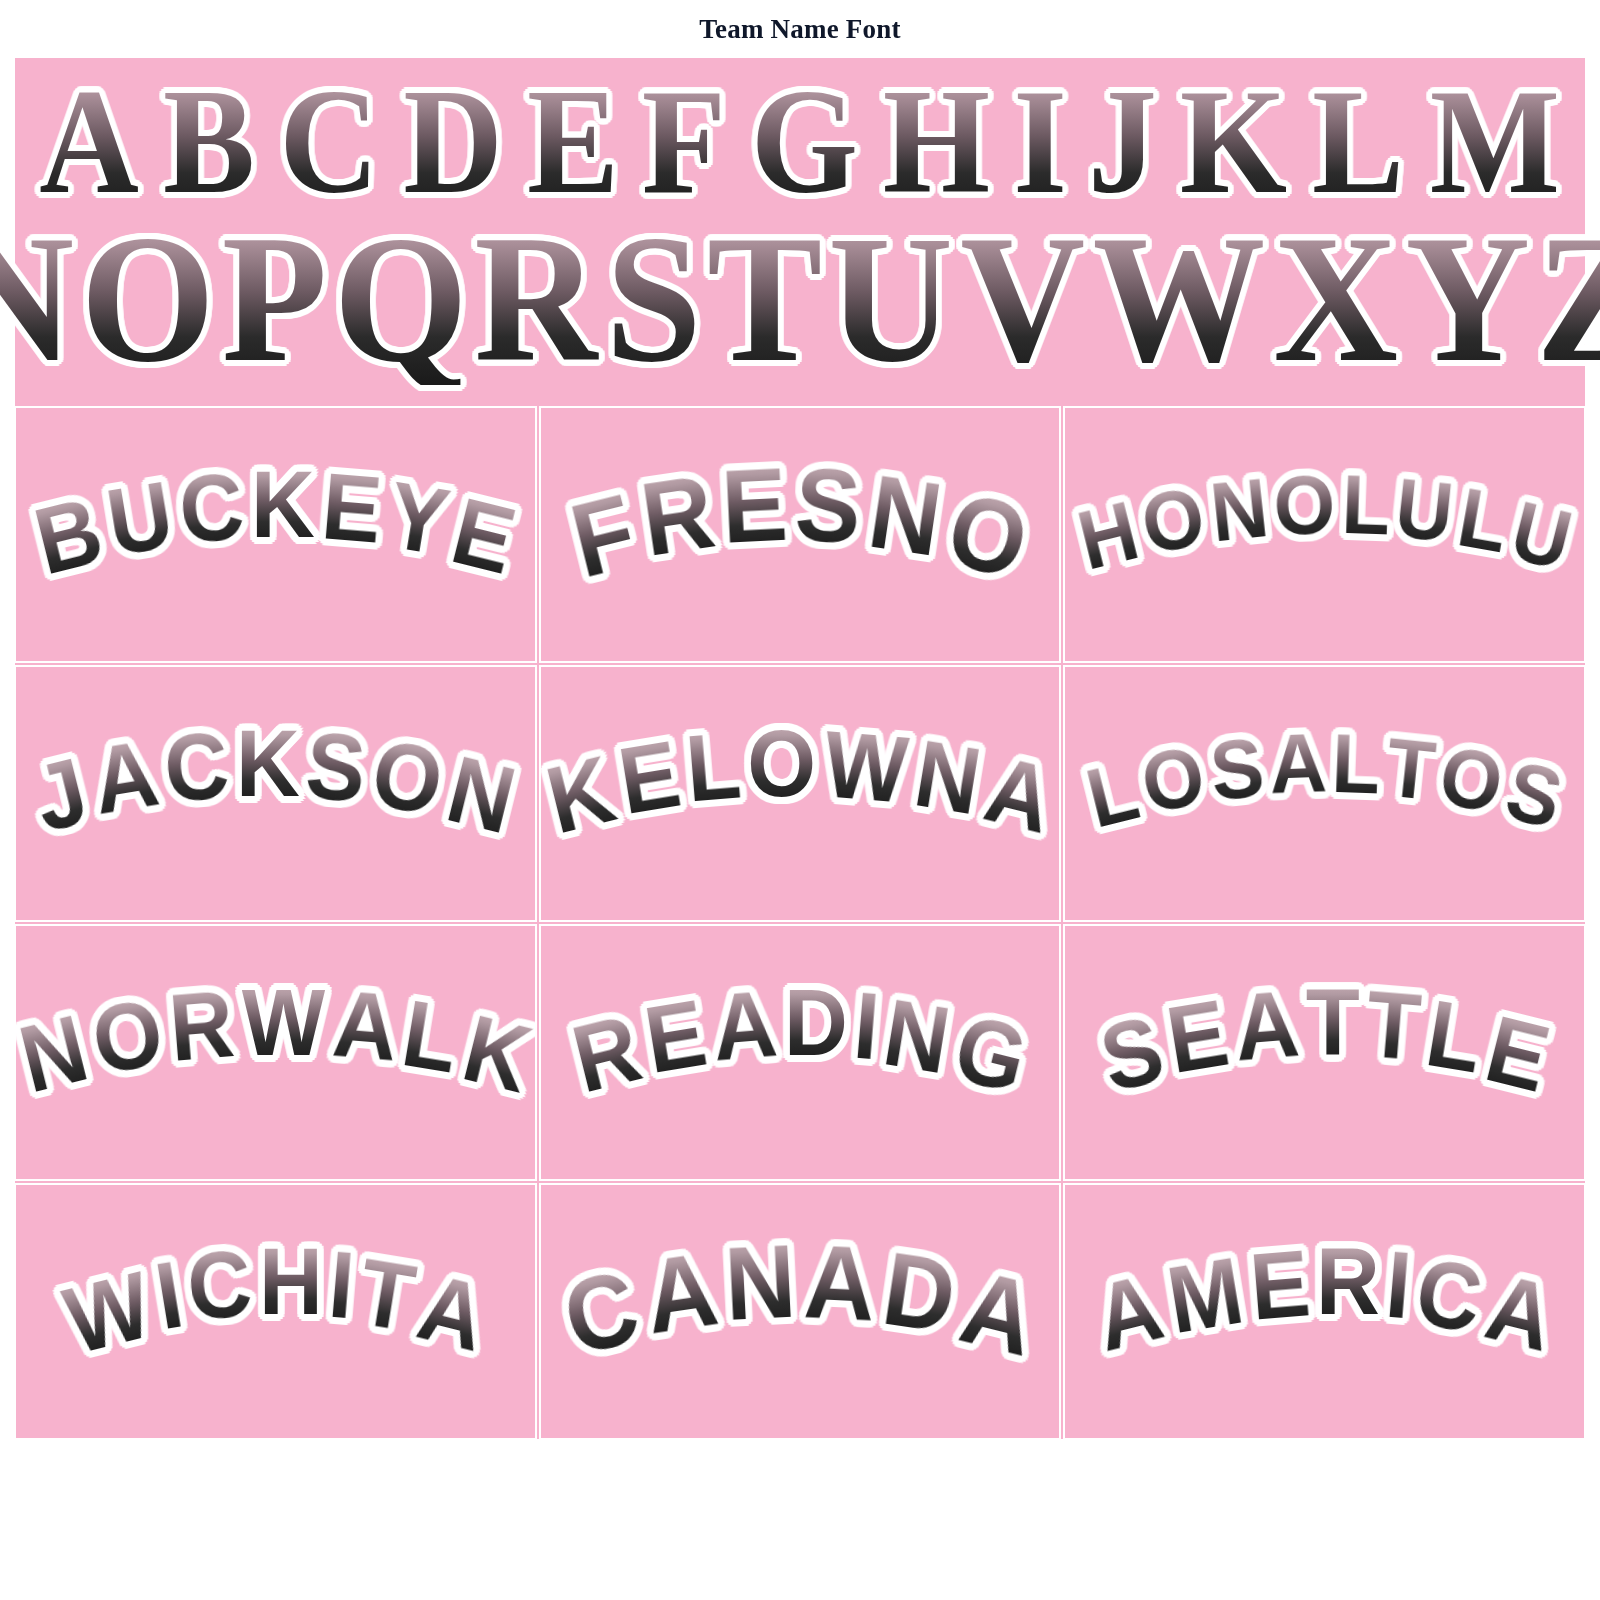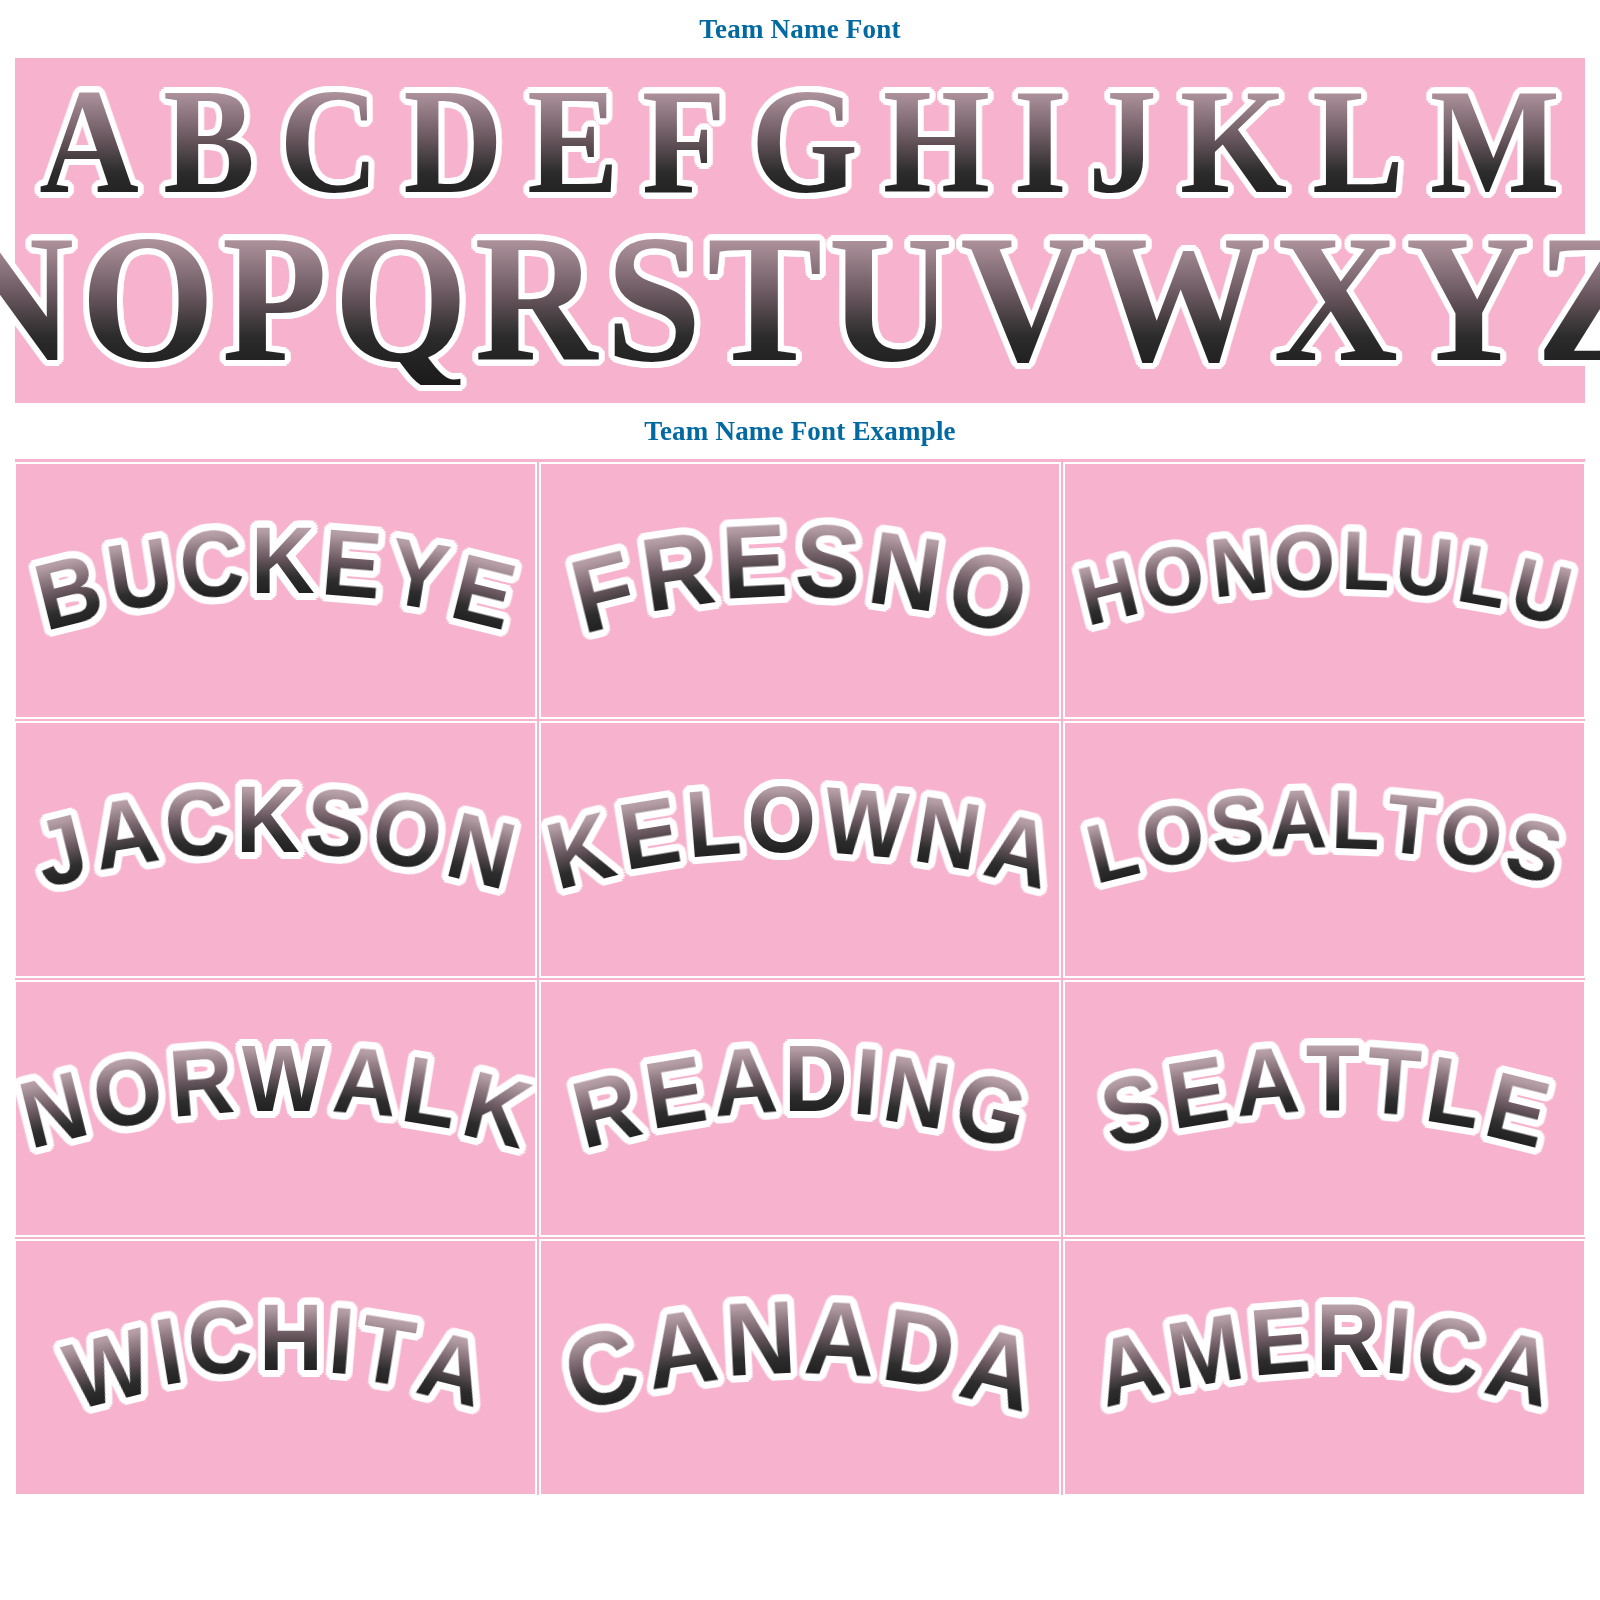--- a/index.html
+++ b/index.html
@@ -21,21 +21,21 @@
     box-sizing: border-box;
   }
 
   
   .header-bar {
     width: 100%;
     background: #ffffff;
     text-align: center;
     font-family: "Liberation Serif", serif;
     font-weight: bold;
-    color: #0369a1;
+    color: #0f172a;
     letter-spacing: 0.2px;
   }
   .header-bar.top {
     height: 58px;
     line-height: 58px;
     font-size: 27px;
   }
   .header-bar.mid {
     height: 56px;
     line-height: 56px;
@@ -173,21 +173,20 @@
         <div class="glyph"><span>T</span></div>
         <div class="glyph"><span>U</span></div>
         <div class="glyph"><span>V</span></div>
         <div class="glyph"><span>W</span></div>
         <div class="glyph"><span>X</span></div>
         <div class="glyph"><span>Y</span></div>
         <div class="glyph"><span>Z</span></div>
       </div>
   </div>
 
-  <div class="header-bar mid">Team Name Font Example</div>
 
   <div class="examples-grid">
       <div class="example-cell">
         <div class="arch-word">
           <span class="ch" style="font-size: 94px; transform: translateY(0px) rotate(-14deg) scaleX(0.94);">B</span>
           <span class="ch" style="font-size: 94px; transform: translateY(-16.6667px) rotate(-9.33333deg) scaleX(0.94);">U</span>
           <span class="ch" style="font-size: 94px; transform: translateY(-26.6667px) rotate(-4.66667deg) scaleX(0.94);">C</span>
           <span class="ch" style="font-size: 94px; transform: translateY(-30px) rotate(0deg) scaleX(0.94);">K</span>
           <span class="ch" style="font-size: 94px; transform: translateY(-26.6667px) rotate(4.66667deg) scaleX(0.94);">E</span>
           <span class="ch" style="font-size: 94px; transform: translateY(-16.6667px) rotate(9.33333deg) scaleX(0.94);">Y</span>

